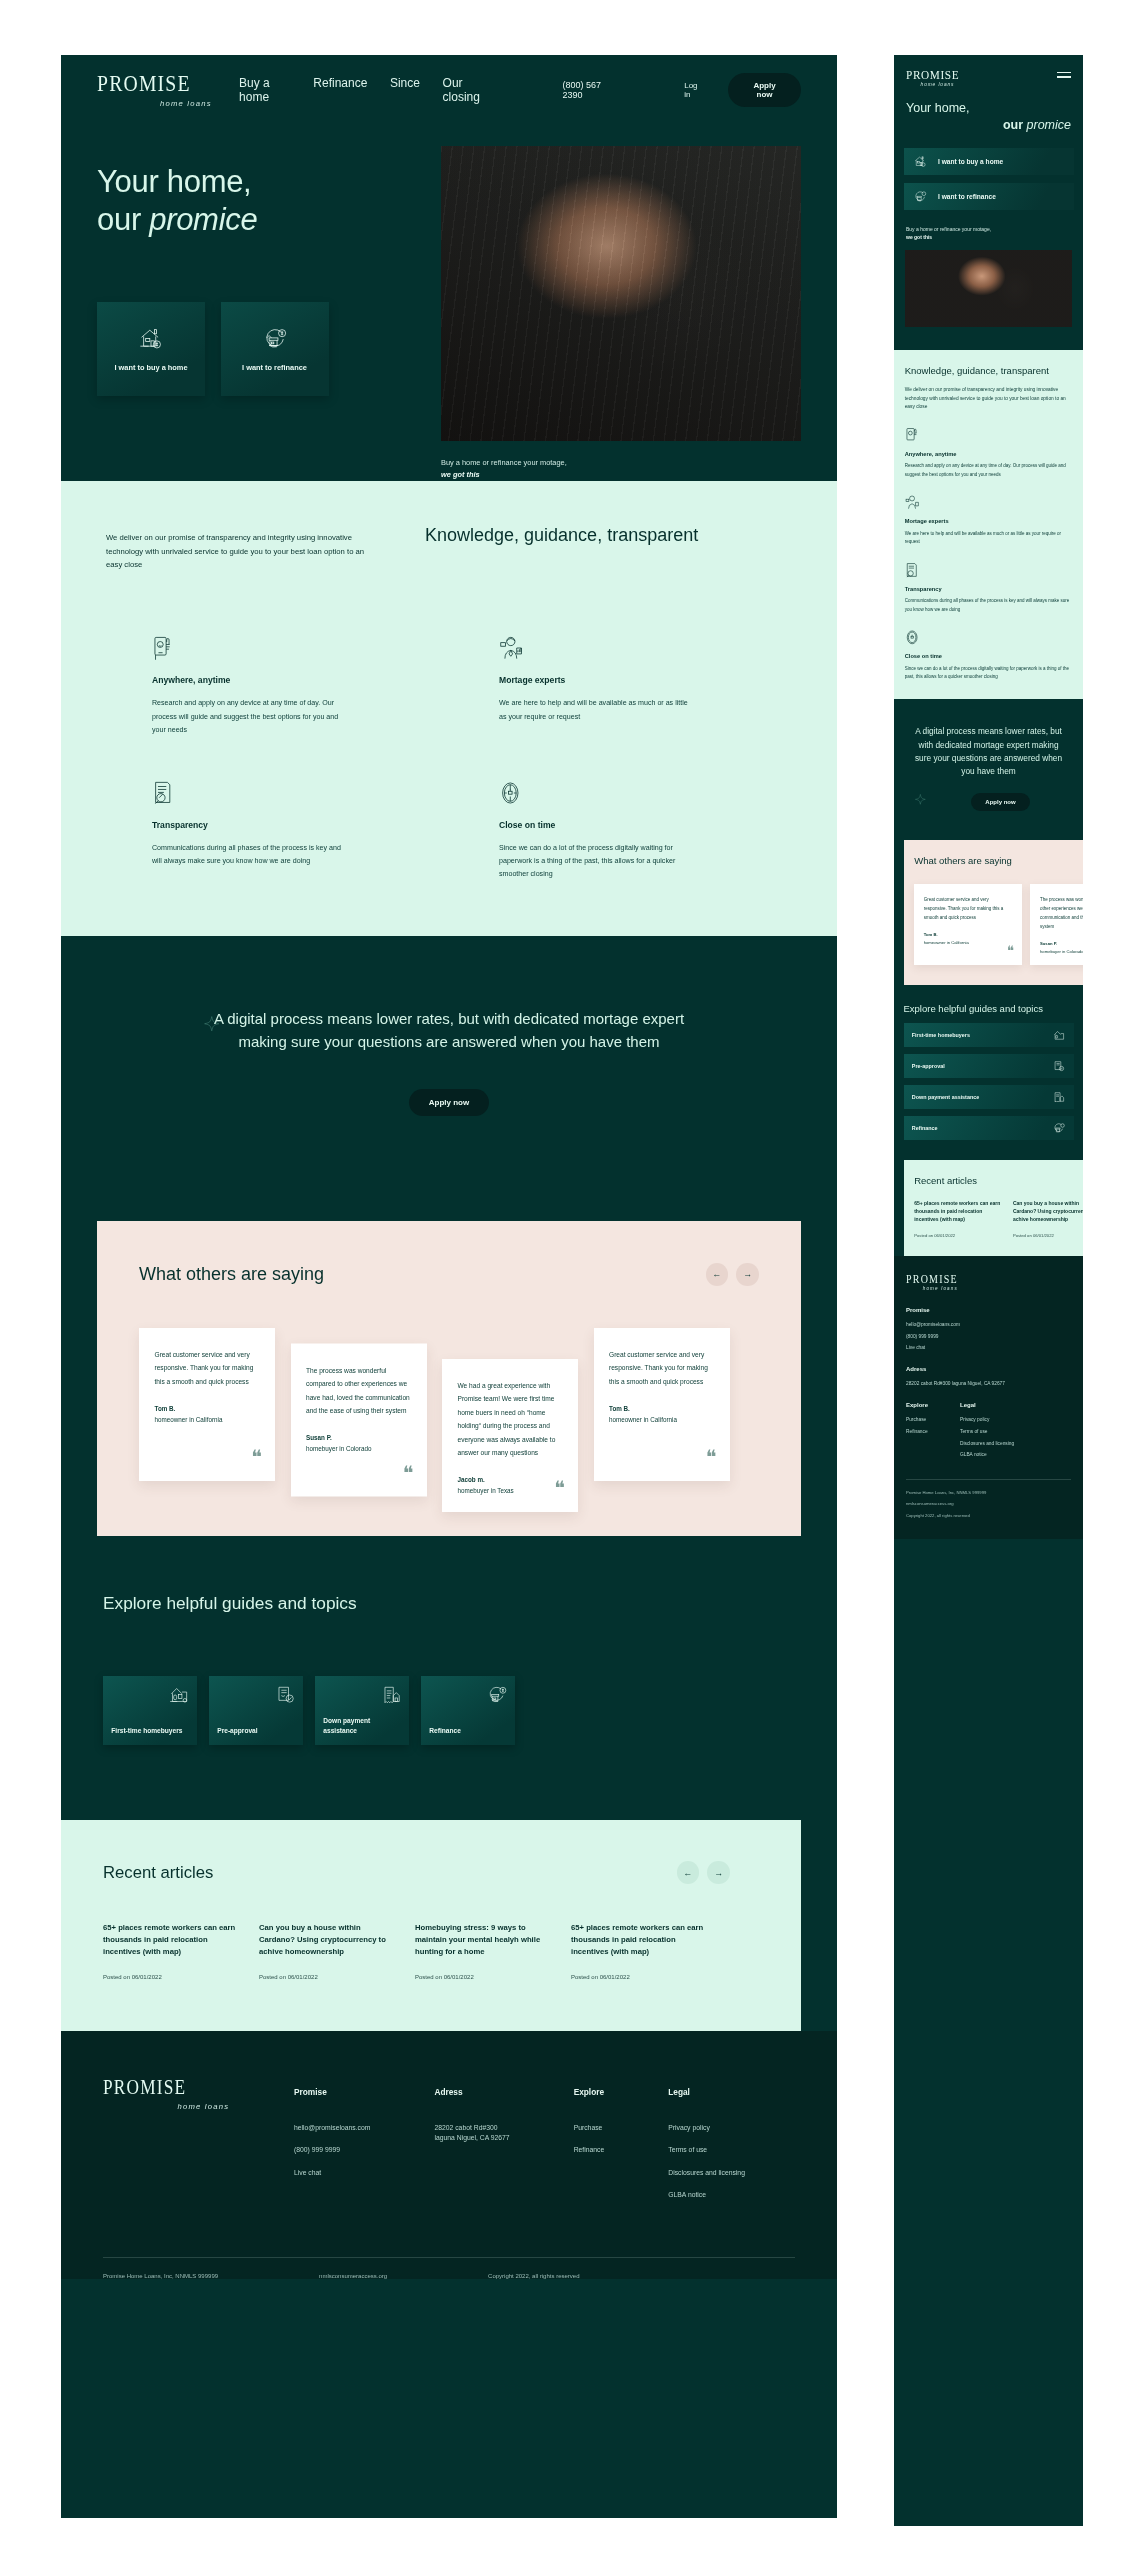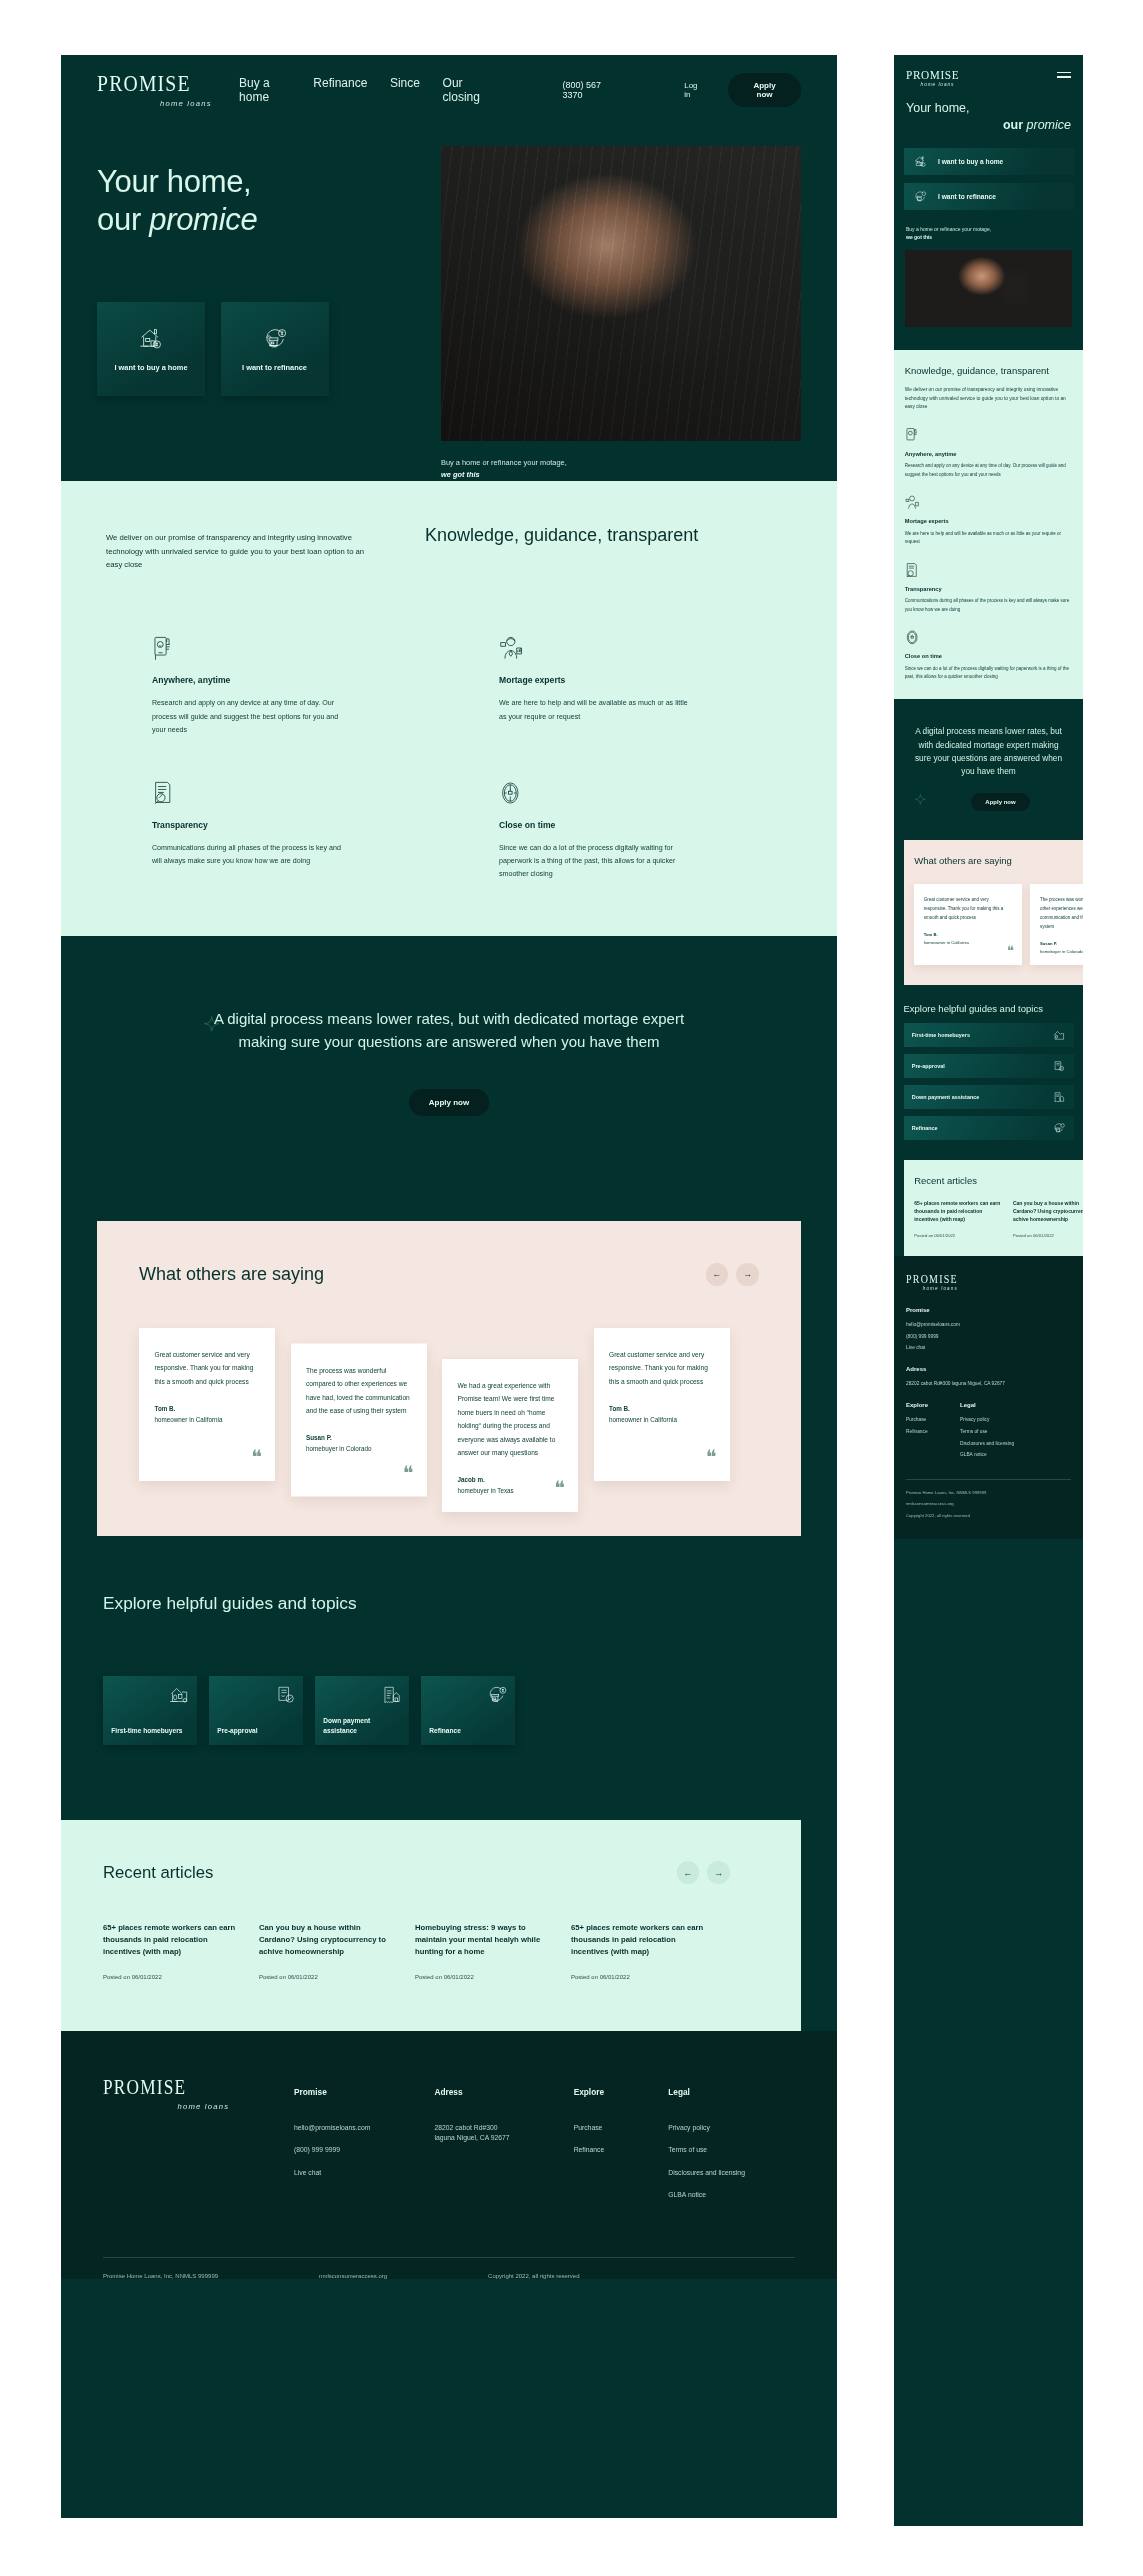--- a/index.html
+++ b/index.html
@@ -230,21 +230,21 @@
       <div class="logo-block">
         <div class="logo-word">PROMISE</div>
         <div class="logo-sub">home loans</div>
       </div>
       <div class="nav-links">
         <a>Buy a home</a>
         <a>Refinance</a>
         <a>Since</a>
         <a>Our closing</a>
       </div>
-      <div class="nav-phone">(800) 567 3370</div>
+      <div class="nav-phone">(800) 567 2390</div>
       <div class="nav-login">Log in</div>
       <button class="apply-btn">Apply now</button>
     </div>
 
     <div class="hero">
       <div class="hero-left">
         <div class="hero-h1">
           <div>Your home,</div>
           <div><span>our </span><span class="ital">promice</span></div>
         </div>

